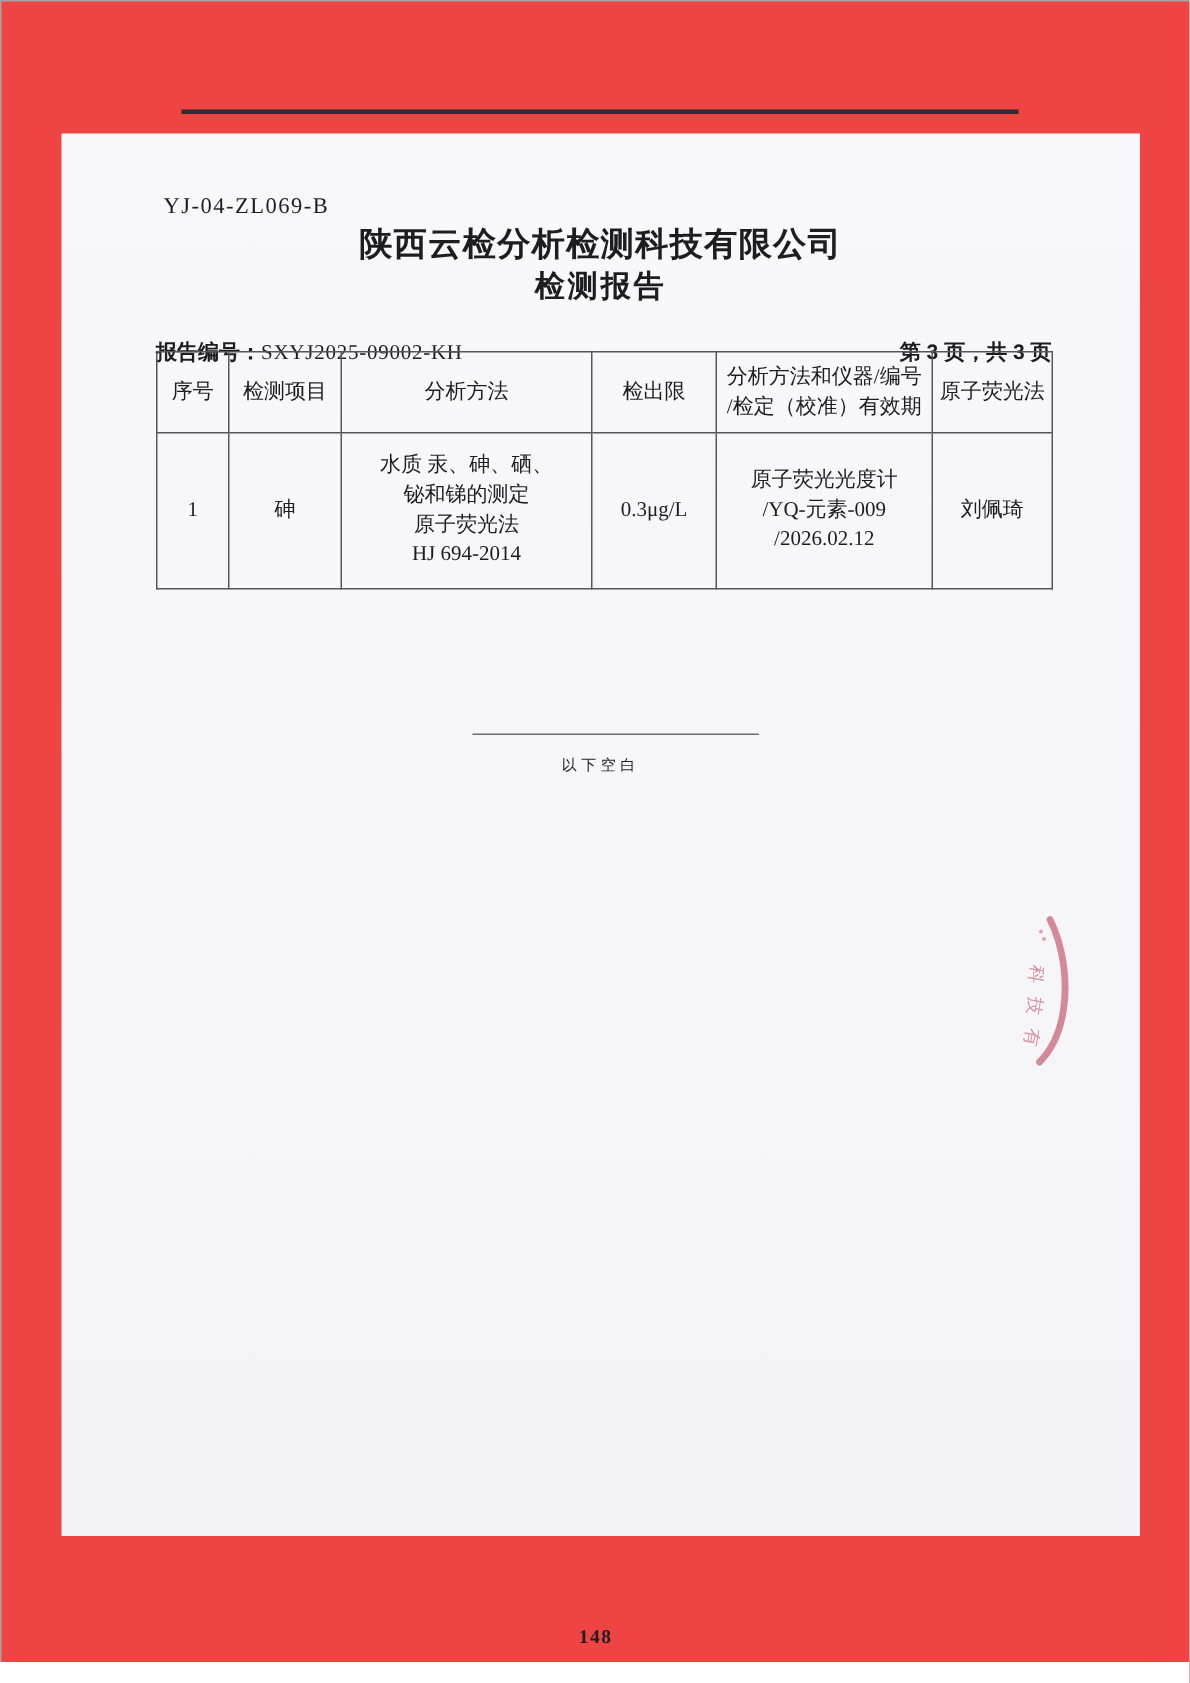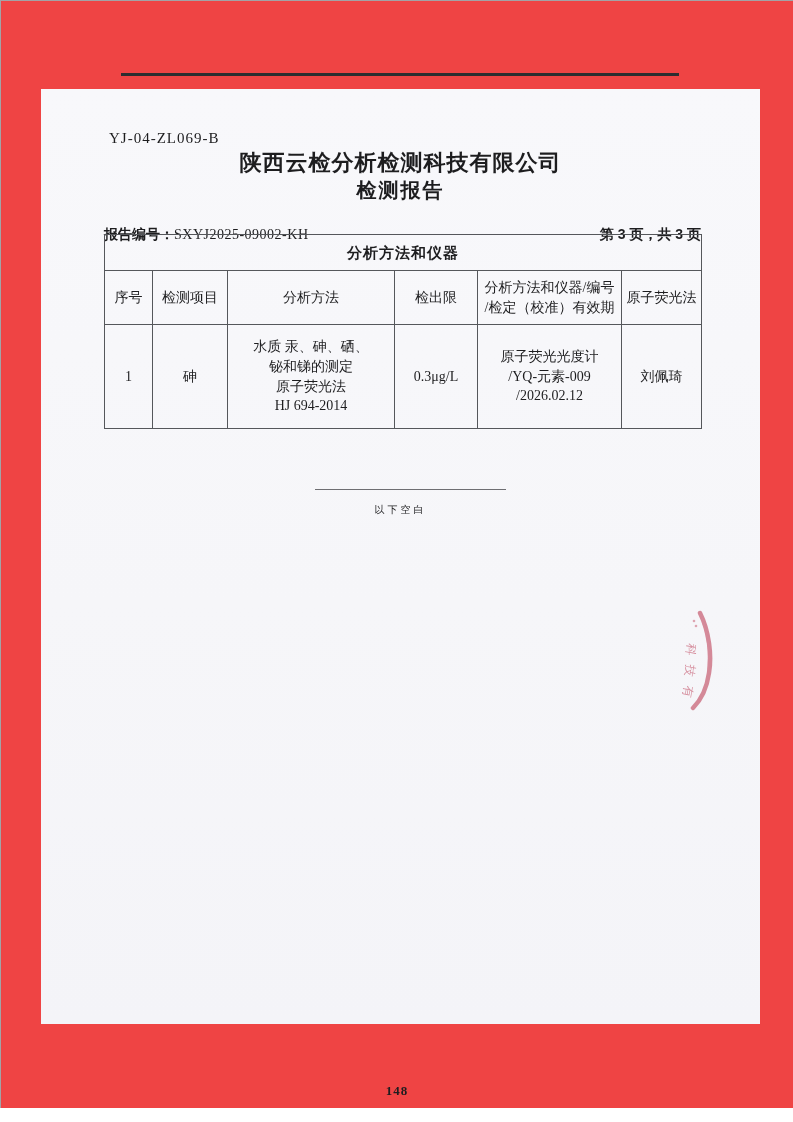--- a/index.html
+++ b/index.html
@@ -142,23 +142,20 @@
     <table class="report-table">
       <colgroup>
         <col style="width:48px">
           <col style="width:75px">
           <col style="width:167px">
         <col style="width:83px">
           <col style="width:144px">
           <col style="width:80px">
       </colgroup>
       <tbody>
-        <tr>
-          <td colspan="6" class="t-title">分析方法和仪器</td>
-        </tr>
         <tr class="t-header">
           <td>序号</td>
           <td>检测项目</td>
           <td>分析方法</td>
           <td>检出限</td>
           <td class="pre">分析方法和仪器/编号
 /检定（校准）有效期</td>
           <td>原子荧光法</td>
         </tr>
         <tr class="t-data">

